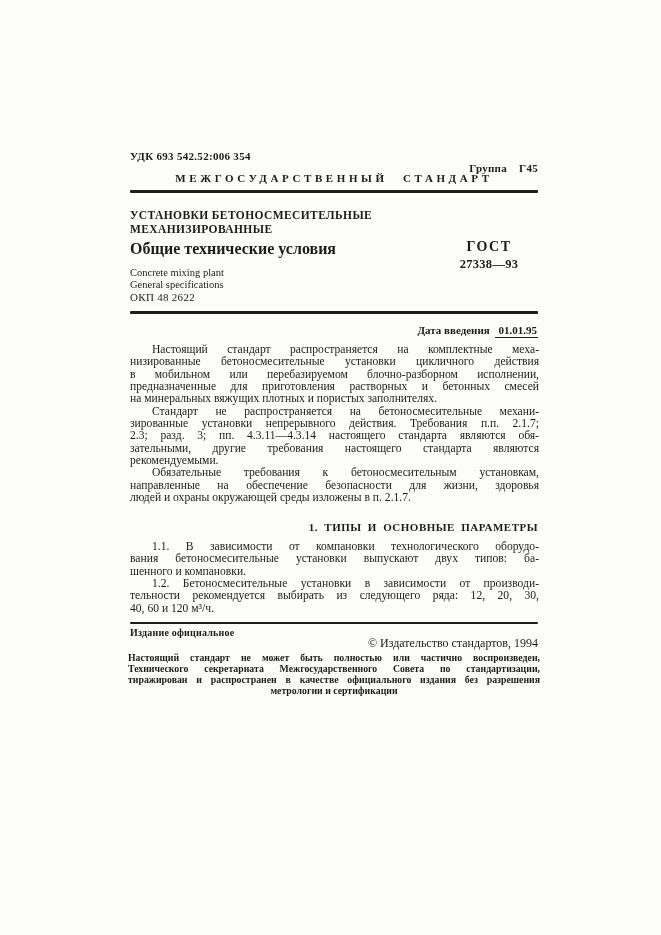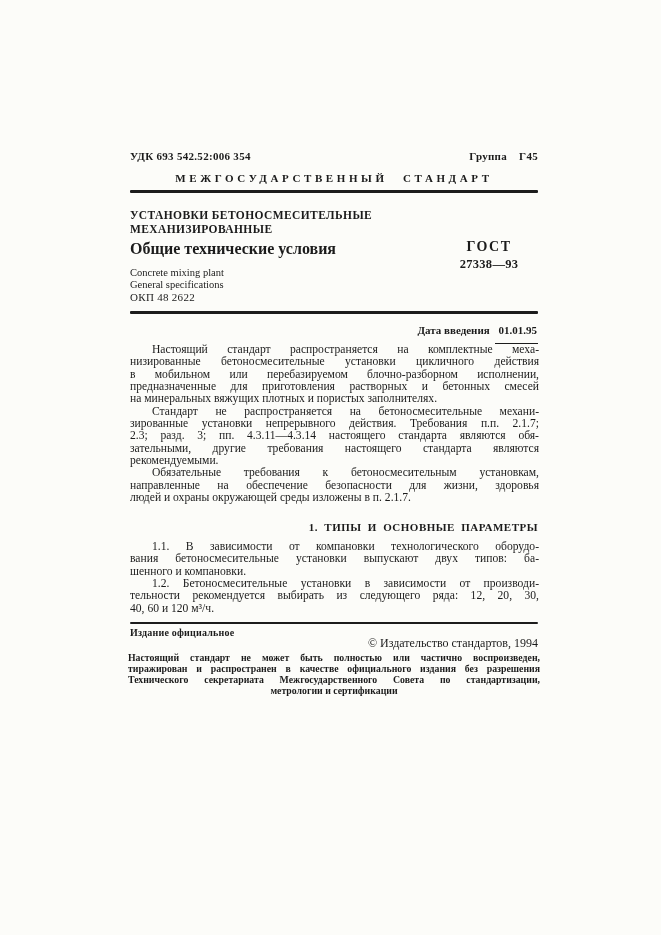--- a/index.html
+++ b/index.html
@@ -7,21 +7,21 @@
     width:661px;height:935px;
     background:#fcfcf9;
     font-family:"Liberation Serif", serif;
     color:#1b1b1b;
     -webkit-font-smoothing:antialiased;
   }
   .page{position:relative;width:542px;height:935px;background:#fcfcf9;overflow:hidden;}
 
   .udk-row{position:absolute;left:130px;top:150px;width:408px;display:flex;justify-content:space-between;
     font-weight:bold;font-size:11px;letter-spacing:.3px;}
-  .grp{word-spacing:9px;}
+  .grp{word-spacing:9px;margin-top:12px;}
 
   .banner{position:absolute;left:130px;top:172px;width:408px;text-align:center;
     font-weight:bold;font-size:11px;letter-spacing:3.6px;word-spacing:9px;}
 
   .rule{position:absolute;left:130px;width:408px;background:#1c1c1c;border-radius:1px;}
   .rule1{top:190px;height:3px;}
   .rule2{top:311px;height:3px;}
   .rule3{top:622px;height:2px;}
 
   .title-block{position:absolute;left:130px;top:209px;width:408px;display:flex;}
@@ -31,21 +31,21 @@
   .t3{font-size:10.5px;line-height:11.5px;}
   .t3.first{margin-top:9px;}
   .title-right{width:98px;text-align:center;padding-top:30px;}
   .g1{font-weight:bold;font-size:14px;letter-spacing:1.5px;}
   .g2{font-weight:bold;font-size:12.5px;margin-top:2px;letter-spacing:.3px;}
 
   .okp{position:absolute;left:130px;top:291px;font-size:11px;letter-spacing:.3px;}
 
   .date-row{position:absolute;left:130px;top:324px;width:408px;text-align:right;
     font-weight:bold;font-size:11px;}
-  .date-val{border-bottom:1.5px solid #1c1c1c;padding:0 1px 7px 4px;margin-left:2px;}
+  .date-val{border-bottom:1.5px solid #1c1c1c;padding:0 1px 1px 4px;margin-left:2px;}
 
   .bodytext{position:absolute;left:130px;width:409px;font-size:11.6px;line-height:12.35px;}
   .intro{top:344px;}
   .s1{top:541px;}
 
   .line{text-align:justify;text-align-last:justify;white-space:normal;}
   .line.lastline{text-align-last:left;}
   .line.centerlast{text-align-last:center;}
   .line.ind{text-indent:22px;}
 
@@ -132,18 +132,18 @@
   </div>
 
   <div class="rule rule3"></div>
 
   <div class="edition">Издание официальное</div>
 
   <div class="copyright">© Издательство стандартов, 1994</div>
 
   <div class="notice">
       <div class="line">Настоящий стандарт не может быть полностью или частично воспроизведен,</div>
+      <div class="line">Технического секретариата Межгосударственного Совета по стандартизации,</div>
       <div class="line">тиражирован и распространен в качестве официального издания без разрешения</div>
-      <div class="line">Технического секретариата Межгосударственного Совета по стандартизации,</div>
       <div class="line centerlast">метрологии и сертификации</div>
     </div>
 
 </div>
 
 </body></html>

